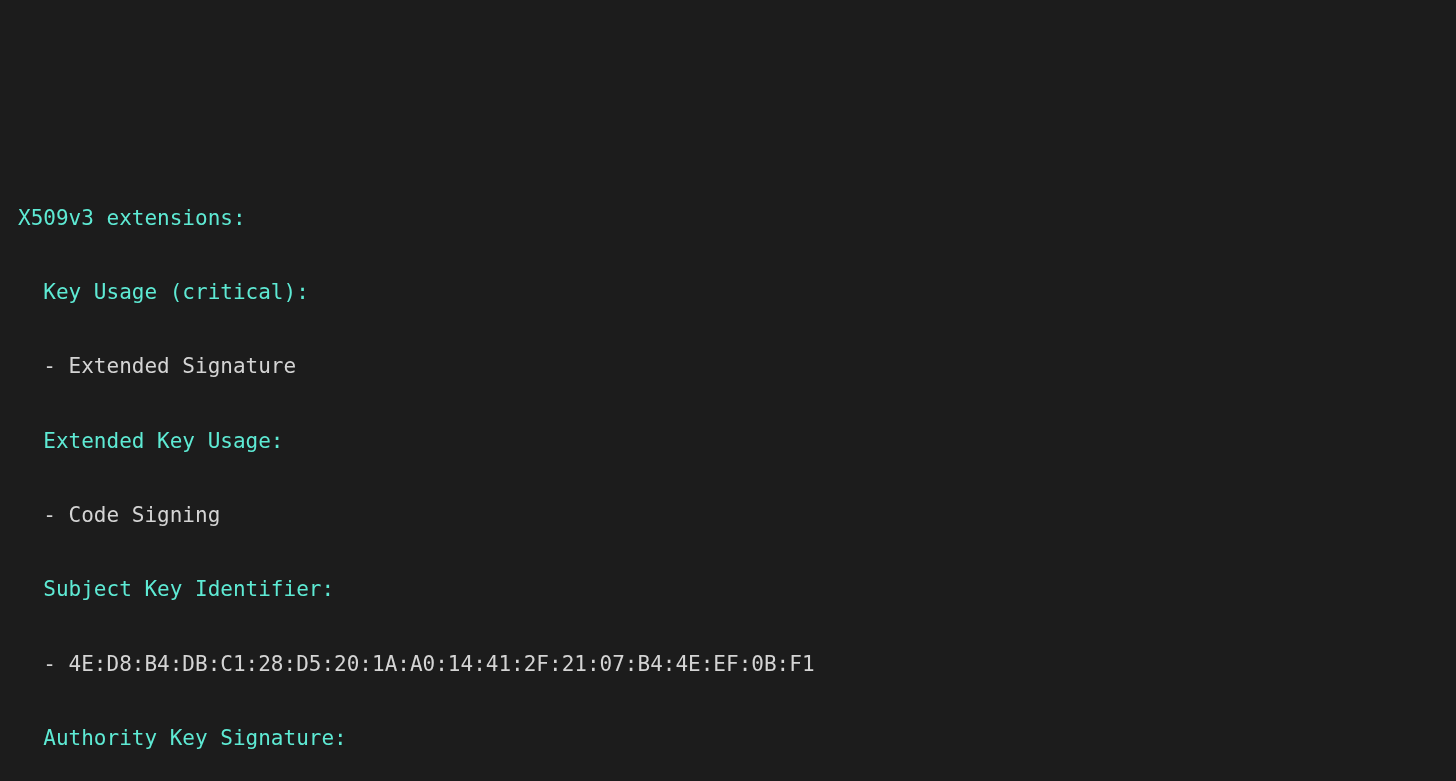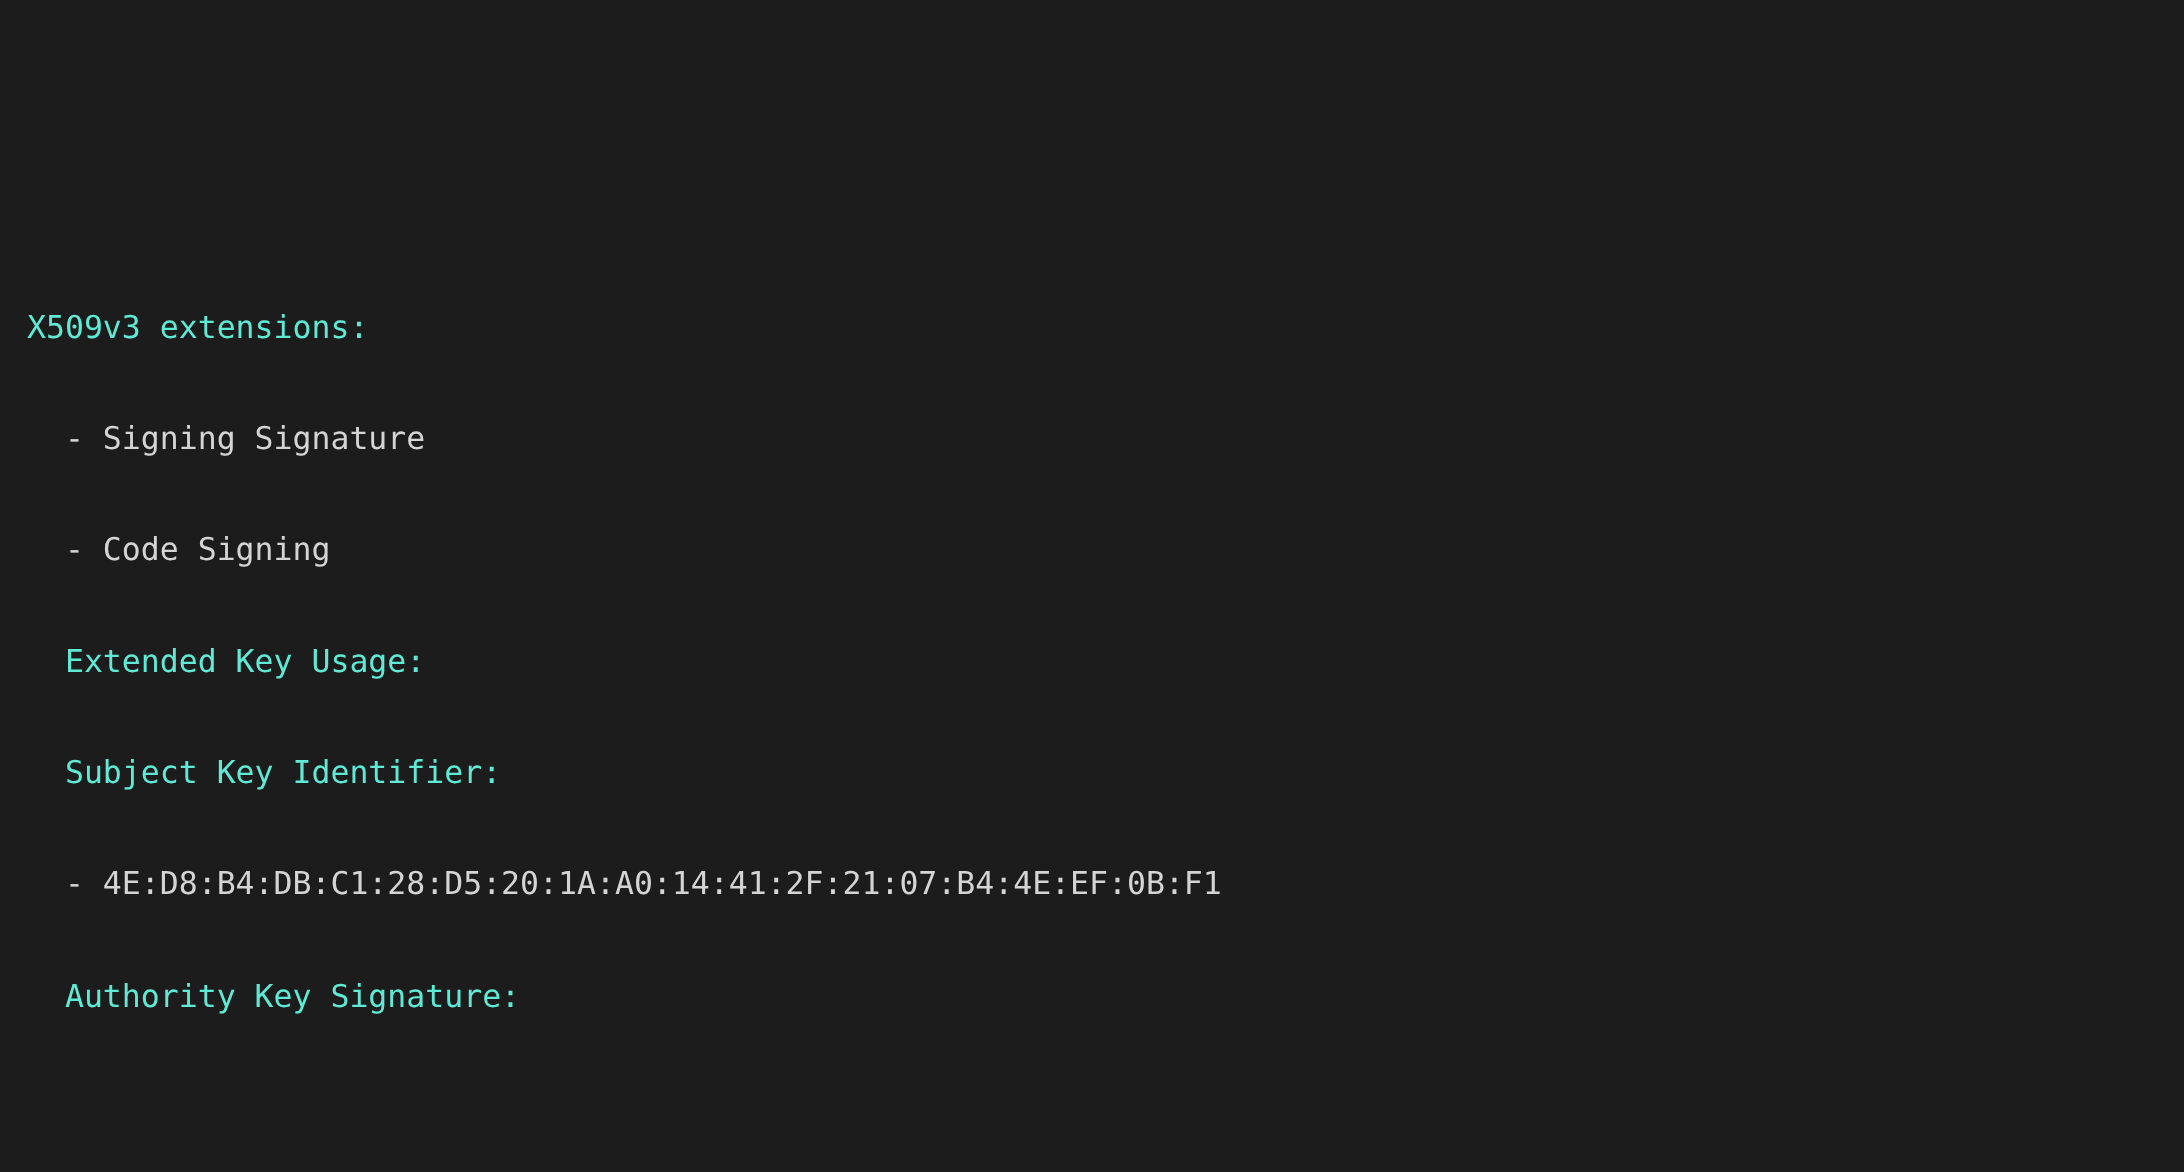--- a/index.html
+++ b/index.html
@@ -26,23 +26,24 @@
     .indent0 { padding-left: 0; }
     .indent1 { padding-left: 2ch; }
   </style>
 </head>
 <body>
 
 
 
 <div>
 <div class="indent0"><span class="key">X509v3 extensions</span><span class="key">:</span></div>
-<div class="indent1"><span class="val">- </span><span class="val">Signing Signature</span></div>
+<div class="indent1"><span class="key">Key Usage (critical)</span><span class="key">:</span></div>
+<div class="indent1"><span class="val">- </span><span class="val">Extended Signature</span></div>
+<div class="indent1"><span class="key">Extended Key Usage</span><span class="key">:</span></div>
 <div class="indent1"><span class="val">- </span><span class="val">Code Signing</span></div>
-<div class="indent1"><span class="key">Extended Key Usage</span><span class="key">:</span></div>
 <div class="indent1"><span class="key">Subject Key Identifier</span><span class="key">:</span></div>
 <div class="indent1"><span class="val">- </span><span class="val">4E:D8:B4:DB:C1:28:D5:20:1A:A0:14:41:2F:21:07:B4:4E:EF:0B:F1</span></div>
 <div class="indent1"><span class="key">Authority Key Signature</span><span class="key">:</span></div>
 
 
 
 
 
 
 

